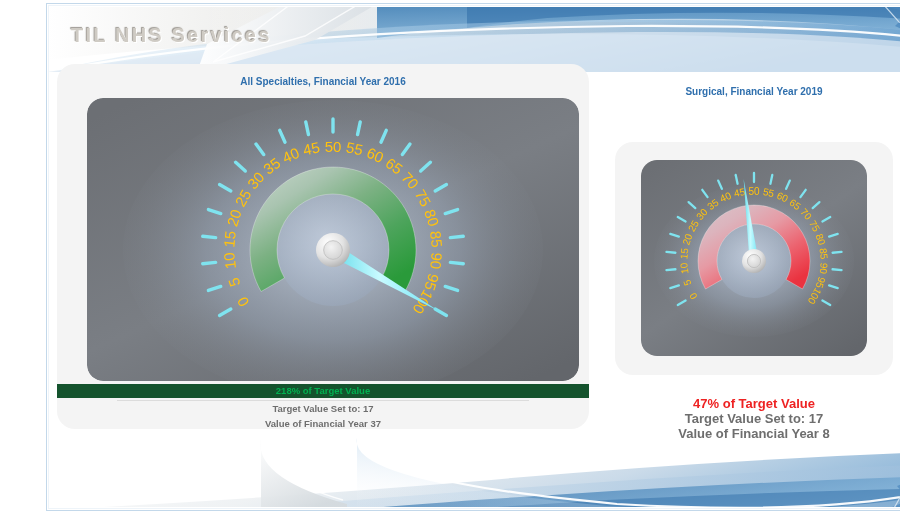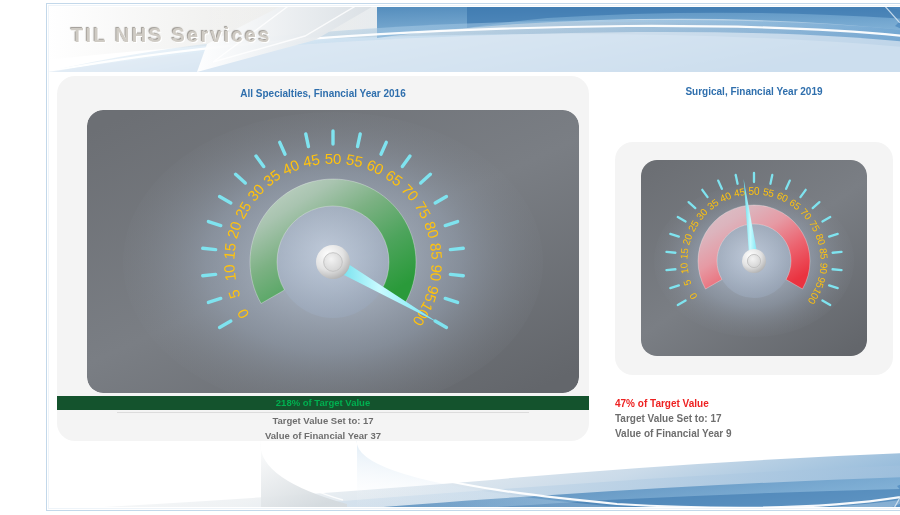--- a/index.html
+++ b/index.html
@@ -60,21 +60,21 @@
     font-family: "Liberation Sans", sans-serif;
   }
 
   
   .card {
     position: absolute;
     background: #f4f4f4;
     border-radius: 18px;
     z-index: 5;
   }
-  .card-left  { left: 10px;  top: 72px; width: 532px; height: 365px; }
+  .card-left  { left: 10px;  top: 60px; width: 532px; height: 365px; }
   .card-right { left: 568px; top: 138px; width: 278px; height: 233px; }
 
   .card-title {
     position: absolute;
     left: 0; right: 0;
     text-align: center;
     font-size: 10px;
     font-weight: bold;
     color: #2f6fad;
     white-space: nowrap;
@@ -130,22 +130,22 @@
     color: #6e6e6e;
     line-height: 14px;
     white-space: nowrap;
   }
   .card-left .foot-1 { top: 338px; }
   .card-left .foot-2 { top: 353px; }
 
   .ext-foot {
     position: absolute;
     left: 568px; width: 278px;
-    text-align: left;
-    font-size: 10px;
+    text-align: center;
+    font-size: 13px;
     font-weight: bold;
     line-height: 14px;
     z-index: 6;
     white-space: nowrap;
   }
   .ext-pct-r  { top: 393px; }
   .ext-foot-1 { top: 408px; color: #6e6e6e; }
   .ext-foot-2 { top: 423px; color: #6e6e6e; }
 </style>
 </head>
@@ -456,16 +456,16 @@
               <path d="M108.53548384408485,101.56399955103937 L102.59734161416273,18.65447979089835 L117.46451615591515,100.43600044896063 Z" fill="url(#ndl1)"></path>
               <circle cx="113" cy="101" r="12" fill="url(#hub1)"></circle>
               <circle cx="113" cy="101" r="6.6000000000000005" fill="url(#hubin1)" stroke="#bdbdbd" stroke-width="0.8"></circle>
             </g>
         </svg>
       </div>
     </div>
 
     <div class="ext-foot ext-pct-r" style="color: rgb(238, 34, 34);">47% of Target Value</div>
     <div class="ext-foot ext-foot-1">Target Value Set to: 17</div>
-    <div class="ext-foot ext-foot-2">Value of Financial Year 9</div>
+    <div class="ext-foot ext-foot-2">Value of Financial Year 8</div>
 
   </div>
 </div>
 
 </body></html>

